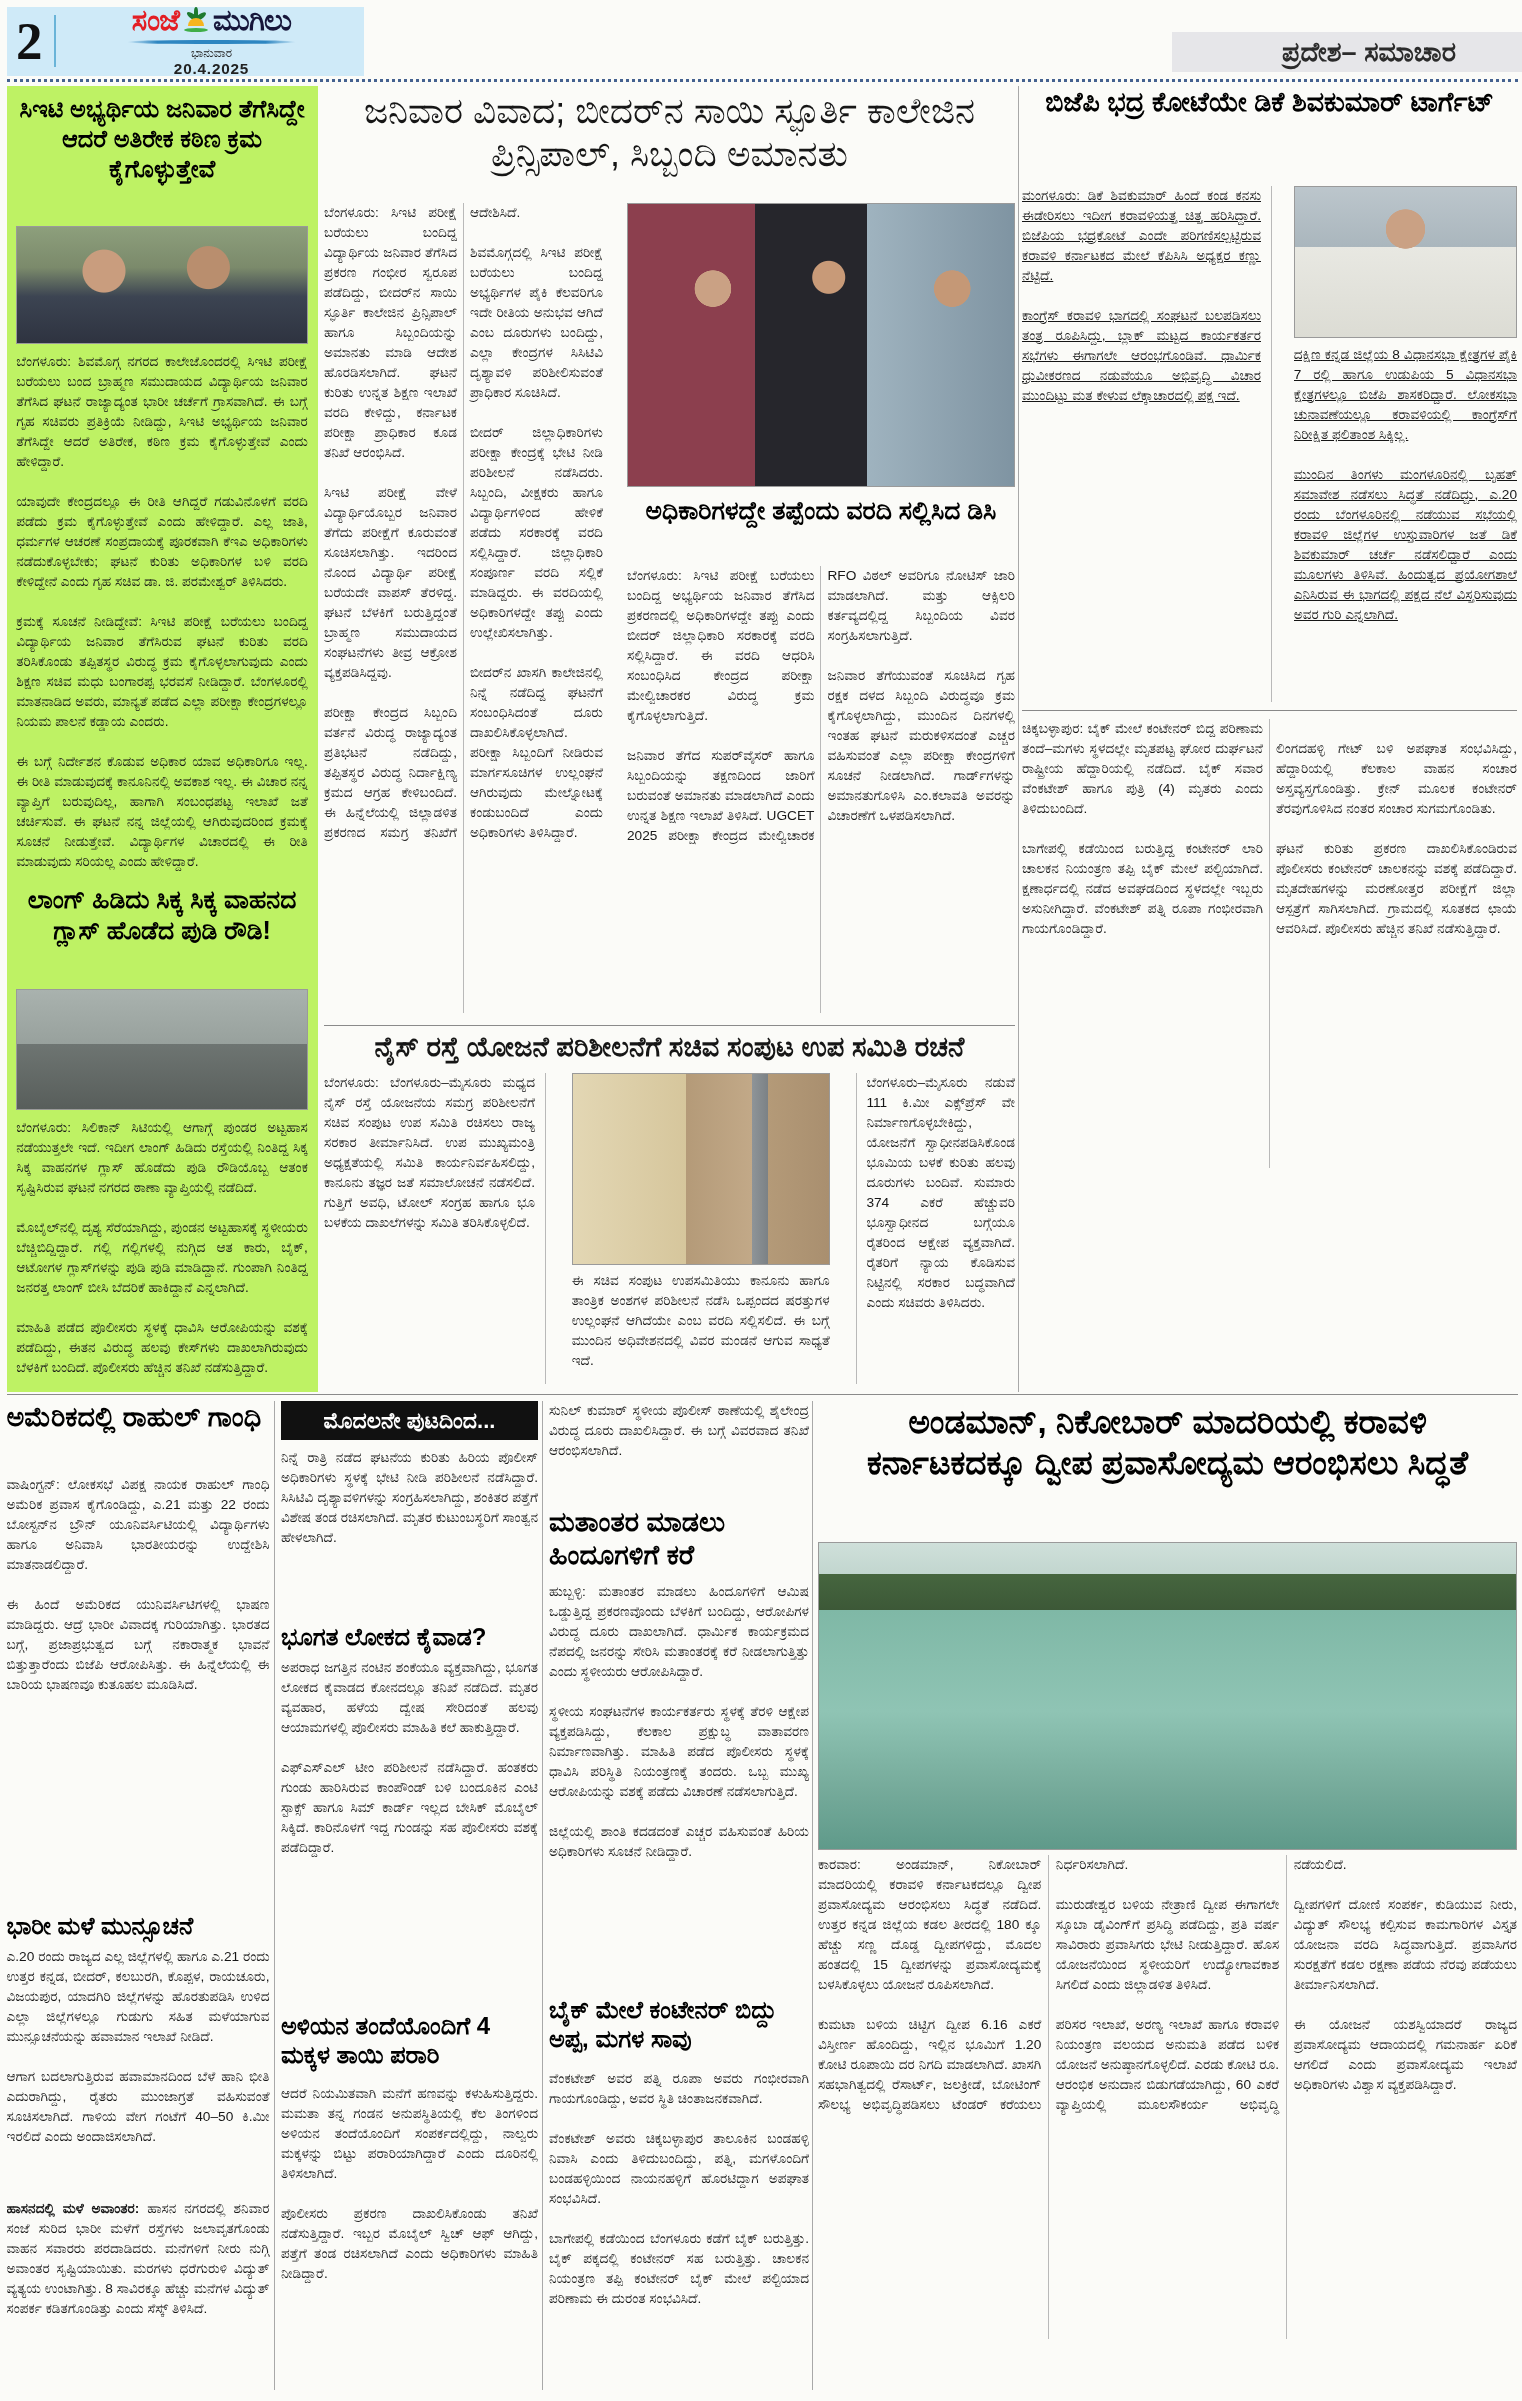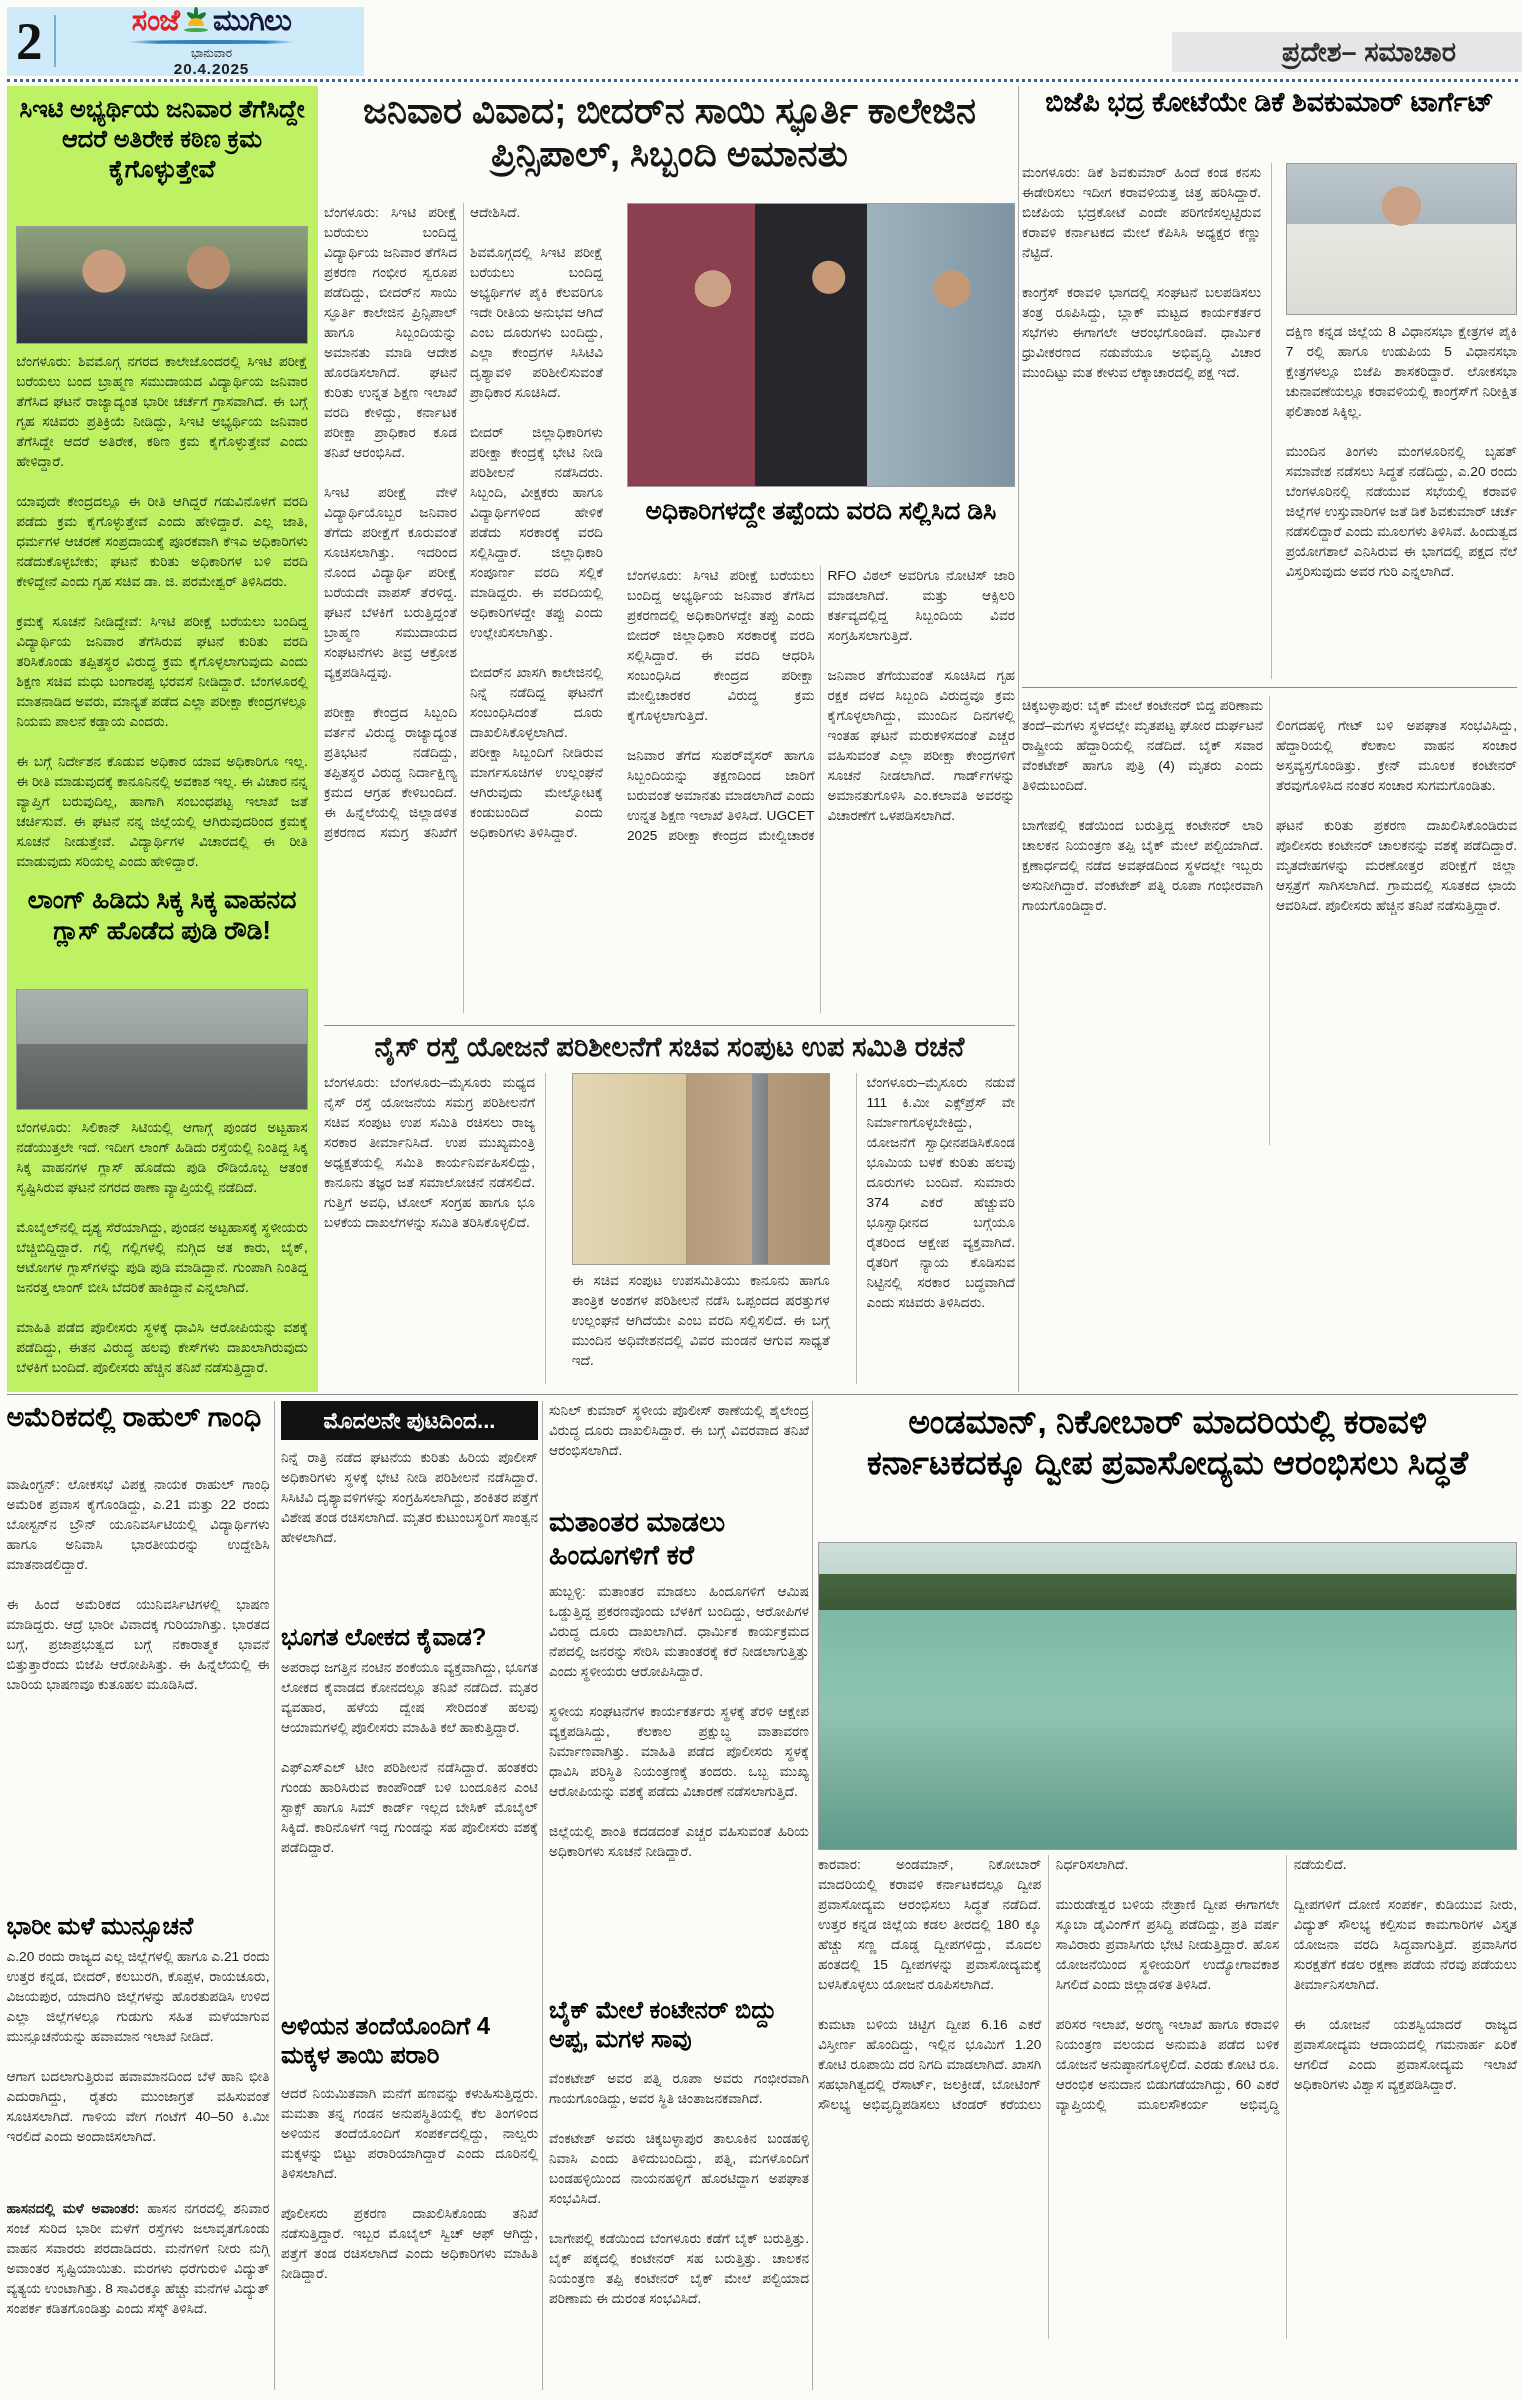--- a/index.html
+++ b/index.html
@@ -34,21 +34,21 @@
   .subhl{font-weight:bold;color:#000;text-align:center;line-height:1.2;overflow:hidden;}
   .photo{overflow:hidden;border:0.8px solid #9a9a9a;box-sizing:border-box;}
   .vline{position:absolute;width:0;border-left:0.8px solid #a8a8a8;}
   .hline{position:absolute;height:0;border-top:0.8px solid #8a8a8a;}
   
   .left-col{left:6.5px;top:86px;width:311px;height:1306px;background:#bef264;box-sizing:border-box;
             padding:8px 9.7px;display:flex;flex-direction:column;}
   .left-col .hl1{font-size:24px;line-height:1.25;text-align:center;}
   .left-col .hl2{font-size:25px;}
   .center-top{left:324px;top:86px;width:691px;height:934px;box-sizing:border-box;}
-  .main-hl{font-size:36px;line-height:1.2;text-align:center;font-weight:bold;}
+  .main-hl{font-size:36px;line-height:1.2;text-align:center;font-weight:normal;}
   .center-nice{left:324px;top:1025px;width:691px;height:365px;box-sizing:border-box;border-top:0.8px solid #8a8a8a;padding-top:4.8px;}
   .nice-hl{font-size:27.4px;font-weight:bold;text-align:center;}
   .right-col{left:1022px;top:86px;width:495px;height:1306px;box-sizing:border-box;}
   .bjp-hl{font-size:27px;}
   .cont-hl{font-size:27px;text-align:center;}
   .blackbox{background:#111;color:#fff;font-weight:bold;font-size:22px;text-align:center;padding:6.5px 3.2px;}
   .sub30{font-size:24px;}
   .sub32{font-size:27px;}
   .island-hl{font-size:33px;line-height:1.25;}
   .cap{font-size:13.3px;line-height:1.35;}
@@ -154,21 +154,21 @@
       <div class="photo ph-nice" style="height:192px;"></div>
       <div class="body" style="flex:1;margin-top:6.5px;">ಈ ಸಚಿವ ಸಂಪುಟ ಉಪಸಮಿತಿಯು ಕಾನೂನು ಹಾಗೂ ತಾಂತ್ರಿಕ ಅಂಶಗಳ ಪರಿಶೀಲನೆ ನಡೆಸಿ ಒಪ್ಪಂದದ ಷರತ್ತುಗಳ ಉಲ್ಲಂಘನೆ ಆಗಿದೆಯೇ ಎಂಬ ವರದಿ ಸಲ್ಲಿಸಲಿದೆ. ಈ ಬಗ್ಗೆ ಮುಂದಿನ ಅಧಿವೇಶನದಲ್ಲಿ ವಿವರ ಮಂಡನೆ ಆಗುವ ಸಾಧ್ಯತೆ ಇದೆ.</div>
     </div>
     <div class="body" style="flex:1;border-left:0.8px solid #b9b9b9;padding-left:9.7px;">ಬೆಂಗಳೂರು–ಮೈಸೂರು ನಡುವೆ 111 ಕಿ.ಮೀ ಎಕ್ಸ್‌ಪ್ರೆಸ್ ವೇ ನಿರ್ಮಾಣಗೊಳ್ಳಬೇಕಿದ್ದು, ಯೋಜನೆಗೆ ಸ್ವಾಧೀನಪಡಿಸಿಕೊಂಡ ಭೂಮಿಯ ಬಳಕೆ ಕುರಿತು ಹಲವು ದೂರುಗಳು ಬಂದಿವೆ. ಸುಮಾರು 374 ಎಕರೆ ಹೆಚ್ಚುವರಿ ಭೂಸ್ವಾಧೀನದ ಬಗ್ಗೆಯೂ ರೈತರಿಂದ ಆಕ್ಷೇಪ ವ್ಯಕ್ತವಾಗಿದೆ. ರೈತರಿಗೆ ನ್ಯಾಯ ಕೊಡಿಸುವ ನಿಟ್ಟಿನಲ್ಲಿ ಸರಕಾರ ಬದ್ಧವಾಗಿದೆ ಎಂದು ಸಚಿವರು ತಿಳಿಸಿದರು.</div>
   </div>
 </div>
 
 <div class="vline" style="left:1018px;top:86px;height:1306px;"></div>
 <div class="abs right-col">
   <div class="hl bjp-hl" style="height:77px;">ಬಿಜೆಪಿ ಭದ್ರ ಕೋಟೆಯೇ ಡಿಕೆ ಶಿವಕುಮಾರ್ ಟಾರ್ಗೆಟ್</div>
-  <div style="display:flex;gap:14px;height:516px;margin-top:0;">
+  <div style="display:flex;gap:22px;height:516px;margin-top:23px;text-decoration:underline;">
     <div class="body" style="width:239px;border-right:0.8px solid #b9b9b9;padding-right:9.7px;">ಮಂಗಳೂರು: ಡಿಕೆ ಶಿವಕುಮಾರ್ ಹಿಂದೆ ಕಂಡ ಕನಸು ಈಡೇರಿಸಲು ಇದೀಗ ಕರಾವಳಿಯತ್ತ ಚಿತ್ತ ಹರಿಸಿದ್ದಾರೆ. ಬಿಜೆಪಿಯ ಭದ್ರಕೋಟೆ ಎಂದೇ ಪರಿಗಣಿಸಲ್ಪಟ್ಟಿರುವ ಕರಾವಳಿ ಕರ್ನಾಟಕದ ಮೇಲೆ ಕೆಪಿಸಿಸಿ ಅಧ್ಯಕ್ಷರ ಕಣ್ಣು ನೆಟ್ಟಿದೆ.
 
 ಕಾಂಗ್ರೆಸ್ ಕರಾವಳಿ ಭಾಗದಲ್ಲಿ ಸಂಘಟನೆ ಬಲಪಡಿಸಲು ತಂತ್ರ ರೂಪಿಸಿದ್ದು, ಬ್ಲಾಕ್ ಮಟ್ಟದ ಕಾರ್ಯಕರ್ತರ ಸಭೆಗಳು ಈಗಾಗಲೇ ಆರಂಭಗೊಂಡಿವೆ. ಧಾರ್ಮಿಕ ಧ್ರುವೀಕರಣದ ನಡುವೆಯೂ ಅಭಿವೃದ್ಧಿ ವಿಚಾರ ಮುಂದಿಟ್ಟು ಮತ ಕೇಳುವ ಲೆಕ್ಕಾಚಾರದಲ್ಲಿ ಪಕ್ಷ ಇದೆ.</div>
     <div style="flex:1;display:flex;flex-direction:column;">
       <div class="photo ph-dk" style="height:152px;"></div>
       <div class="body" style="flex:1;margin-top:6.5px;">ದಕ್ಷಿಣ ಕನ್ನಡ ಜಿಲ್ಲೆಯ 8 ವಿಧಾನಸಭಾ ಕ್ಷೇತ್ರಗಳ ಪೈಕಿ 7 ರಲ್ಲಿ ಹಾಗೂ ಉಡುಪಿಯ 5 ವಿಧಾನಸಭಾ ಕ್ಷೇತ್ರಗಳಲ್ಲೂ ಬಿಜೆಪಿ ಶಾಸಕರಿದ್ದಾರೆ. ಲೋಕಸಭಾ ಚುನಾವಣೆಯಲ್ಲೂ ಕರಾವಳಿಯಲ್ಲಿ ಕಾಂಗ್ರೆಸ್‌ಗೆ ನಿರೀಕ್ಷಿತ ಫಲಿತಾಂಶ ಸಿಕ್ಕಿಲ್ಲ.
 
 ಮುಂದಿನ ತಿಂಗಳು ಮಂಗಳೂರಿನಲ್ಲಿ ಬೃಹತ್ ಸಮಾವೇಶ ನಡೆಸಲು ಸಿದ್ಧತೆ ನಡೆದಿದ್ದು, ಎ.20 ರಂದು ಬೆಂಗಳೂರಿನಲ್ಲಿ ನಡೆಯುವ ಸಭೆಯಲ್ಲಿ ಕರಾವಳಿ ಜಿಲ್ಲೆಗಳ ಉಸ್ತುವಾರಿಗಳ ಜತೆ ಡಿಕೆ ಶಿವಕುಮಾರ್ ಚರ್ಚೆ ನಡೆಸಲಿದ್ದಾರೆ ಎಂದು ಮೂಲಗಳು ತಿಳಿಸಿವೆ. ಹಿಂದುತ್ವದ ಪ್ರಯೋಗಶಾಲೆ ಎನಿಸಿರುವ ಈ ಭಾಗದಲ್ಲಿ ಪಕ್ಷದ ನೆಲೆ ವಿಸ್ತರಿಸುವುದು ಅವರ ಗುರಿ ಎನ್ನಲಾಗಿದೆ.</div>
     </div>
   </div>

